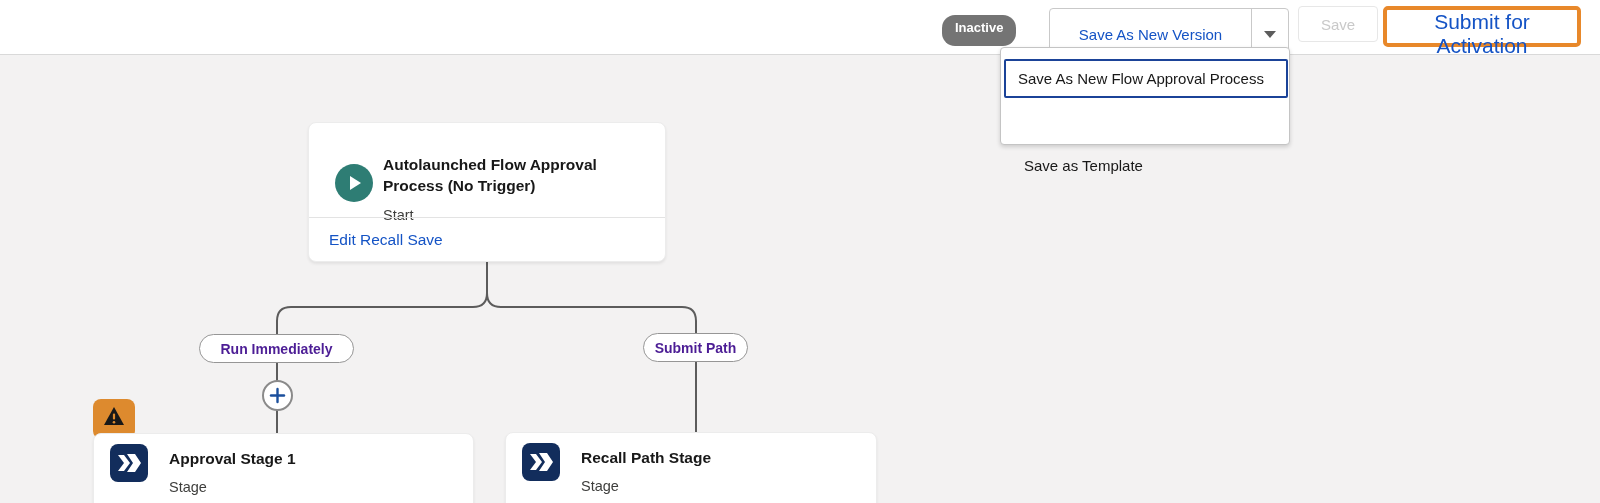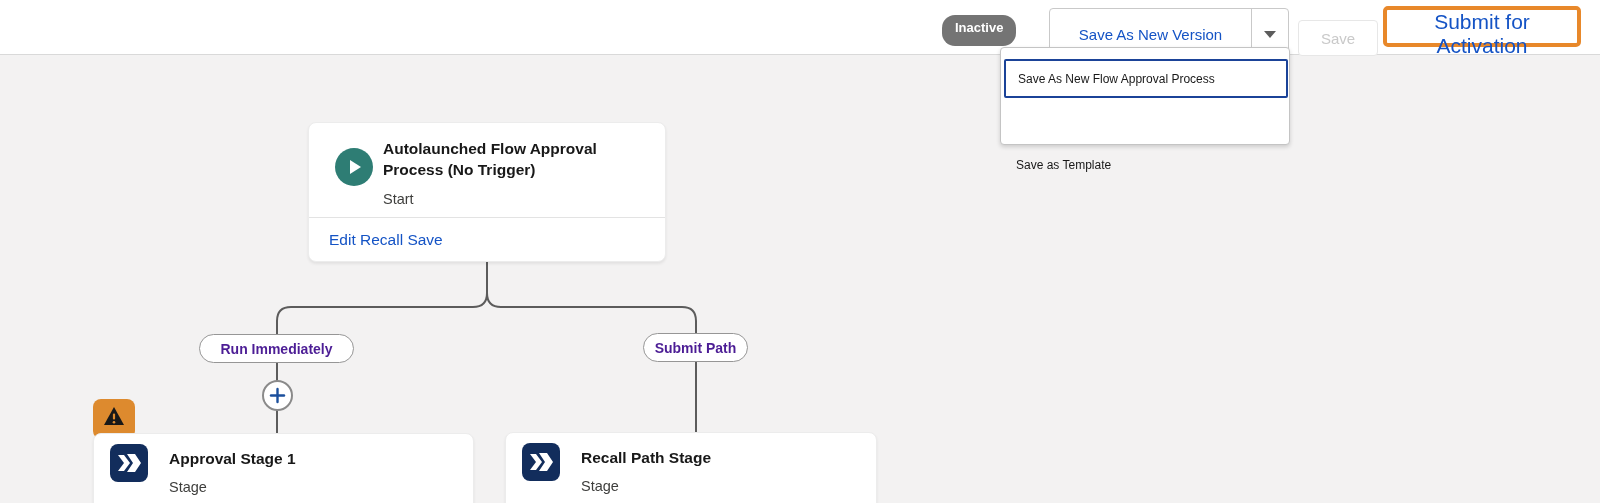--- a/index.html
+++ b/index.html
@@ -40,57 +40,57 @@
   .caret {
     width:0; height:0; border-left:6px solid transparent;
     border-right:6px solid transparent; border-top:7px solid #5c5c5c;
     display:inline-block;
   }
   .btn {
     font-family:inherit; font-size:15px; background:#ffffff;
     border:1px solid #c9c9c9; border-radius:4px; cursor:pointer;
   }
   .save-btn {
-    position:absolute; left:1298px; top:20px; width:80px; height:36px;
+    position:absolute; left:1298px; top:6px; width:80px; height:36px;
     color:#c9c9c9; border-color:#e7e7e7; cursor:default;text-align:center;
   }
   .submit-highlight {
     position:absolute; left:1383px; top:6px; width:198px; height:41px;
     border:4px solid #e8882a; border-radius:5px; background:#ffffff;
   }
   .submit-btn {
     width:100%; height:100%; border:none; border-radius:2px;
     color:#1453c5; font-size:21px;
   }
   
   .dropdown {
     position:absolute; left:1000px; top:47px; width:290px; height:98px;
     background:#ffffff; border:1px solid #c4c4c4; border-radius:4px;
     box-shadow:0 2px 4px rgba(0,0,0,0.16); z-index:20;
   }
   .menu-item {
-    font-size:12px; color:#181818; cursor:pointer;
+    font-size:15px; color:#181818; cursor:pointer;
     display:flex; align-items:center;
   }
   .menu-item.focused {
     position:absolute; left:3px; top:11px; width:284px; height:39px;
     border:2px solid #1b4398; border-radius:2px; padding-left:12px;
   }
   .menu-item.plain {
-    position:absolute; left:0; top:100px; width:290px; height:34px;
+    position:absolute; left:8px; top:100px; width:290px; height:34px;
     padding-left:15px;
   }
   
   .connectors { position:absolute; left:0; top:0; z-index:1; }
   .card {
     position:absolute; background:#ffffff; border:1px solid #ececec;
     border-radius:8px; box-shadow:0 2px 3px rgba(0,0,0,0.07); z-index:3;
   }
   .start-card { left:308px; top:122px; width:358px; height:140px; cursor:pointer; }
-  .start-top { position:absolute; left:0; top:0; width:100%; height:95px; }
+  .start-top { position:absolute; left:0; top:16px; width:100%; height:95px; }
   .play-circle {
     position:absolute; left:26px; top:25px; width:38px; height:38px;
     border-radius:50%; background:#2e7d74;
     display:flex; align-items:center; justify-content:center;
   }
   .node-title { font-size:15.5px; font-weight:bold; line-height:21px; color:#181818; }
   .node-sub { font-size:14.5px; color:#3e3e3c; line-height:19px; margin-top:10px; }
   .start-text { position:absolute; left:74px; top:15px; width:245px; }
   .start-footer {
     position:absolute; left:0; bottom:0; width:100%; height:44px;

